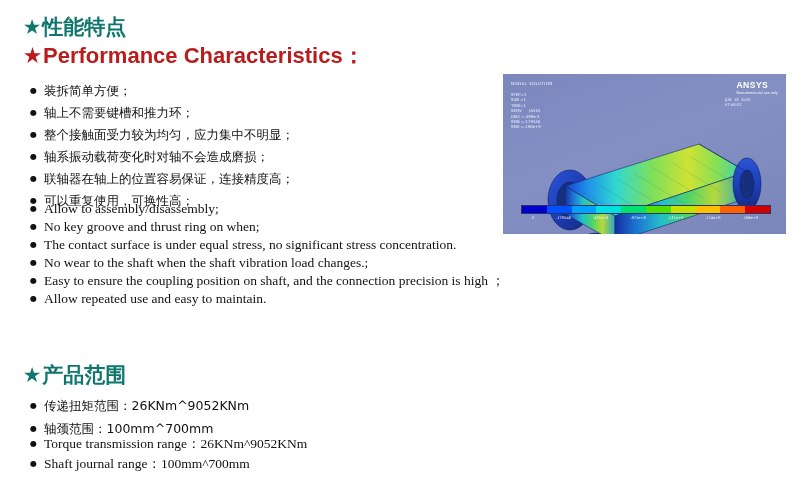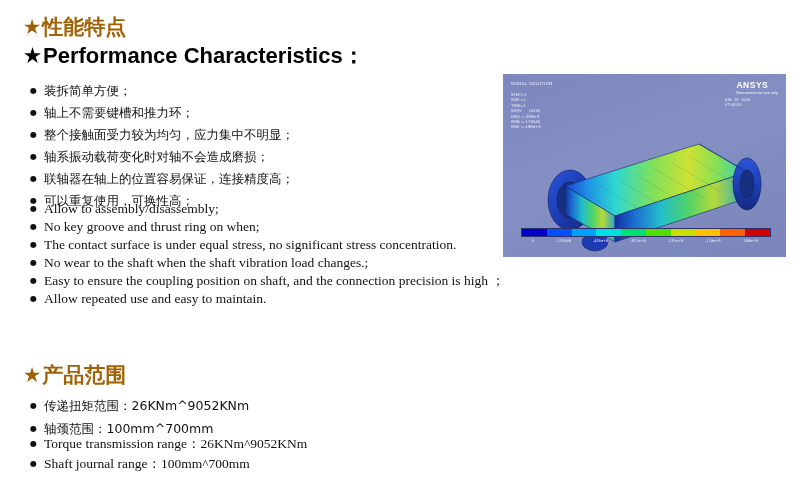--- a/index.html
+++ b/index.html
@@ -27,28 +27,28 @@
   }
   #perf-heading { left: 24px; top: 14px; }
   #range-heading { left: 24px; top: 322px; margin-top: 40px; }
 
   .heading-cn {
     font-size: 21px;
     font-weight: bold;
     line-height: 26px;
     letter-spacing: 0px;
     white-space: nowrap;
-    color: #a16207;
+    color: #0f766e;
   }
   .heading-en {
     font-size: 22px;
     font-weight: bold;
     line-height: 28px;
     white-space: nowrap;
-    color: #000000;
+    color: #b91c1c;
     margin-top: 2px;
     text-align: right;
   }
   .star {
     font-size: 18px;
     line-height: 1;
     margin-right: 2px;
     position: relative;
     top: -1px;
   }
@@ -123,21 +123,21 @@
   #en-range-list li .bullet {
     font-family: "DejaVu Sans", sans-serif;
   }
 
   
   #fea-panel {
     position: absolute;
     left: 503px;
     top: 74px;
     width: 283px;
-    height: 183px;
+    height: 160px;
     background: #a16207;
     overflow: hidden;
   }
   #fea-panel .fea-bg {
     position: absolute;
     inset: 0;
     background: linear-gradient(160deg, #7c88bd 0%, #8490c4 45%, #7a86ba 100%);
   }
   .fea-text {
     position: absolute;

